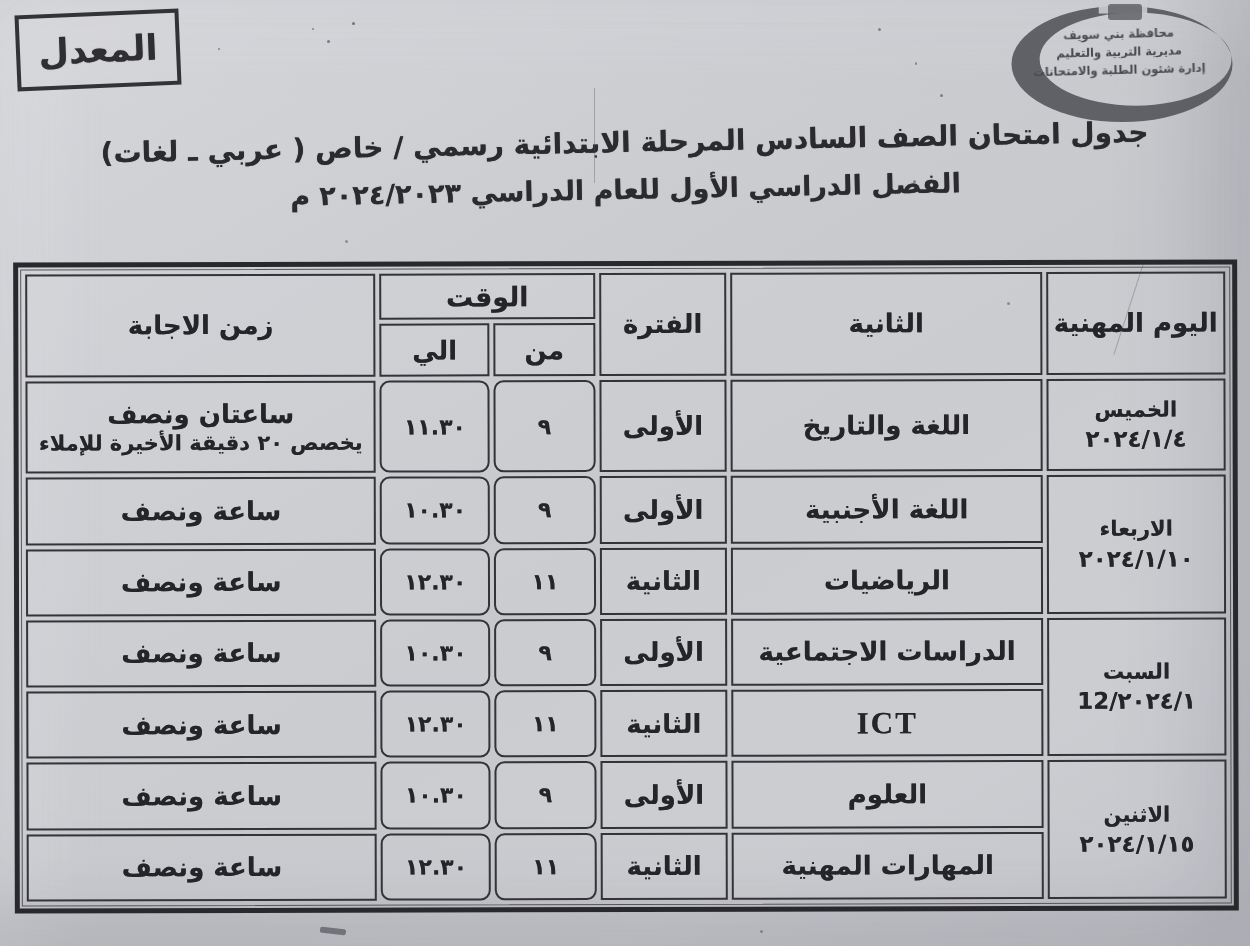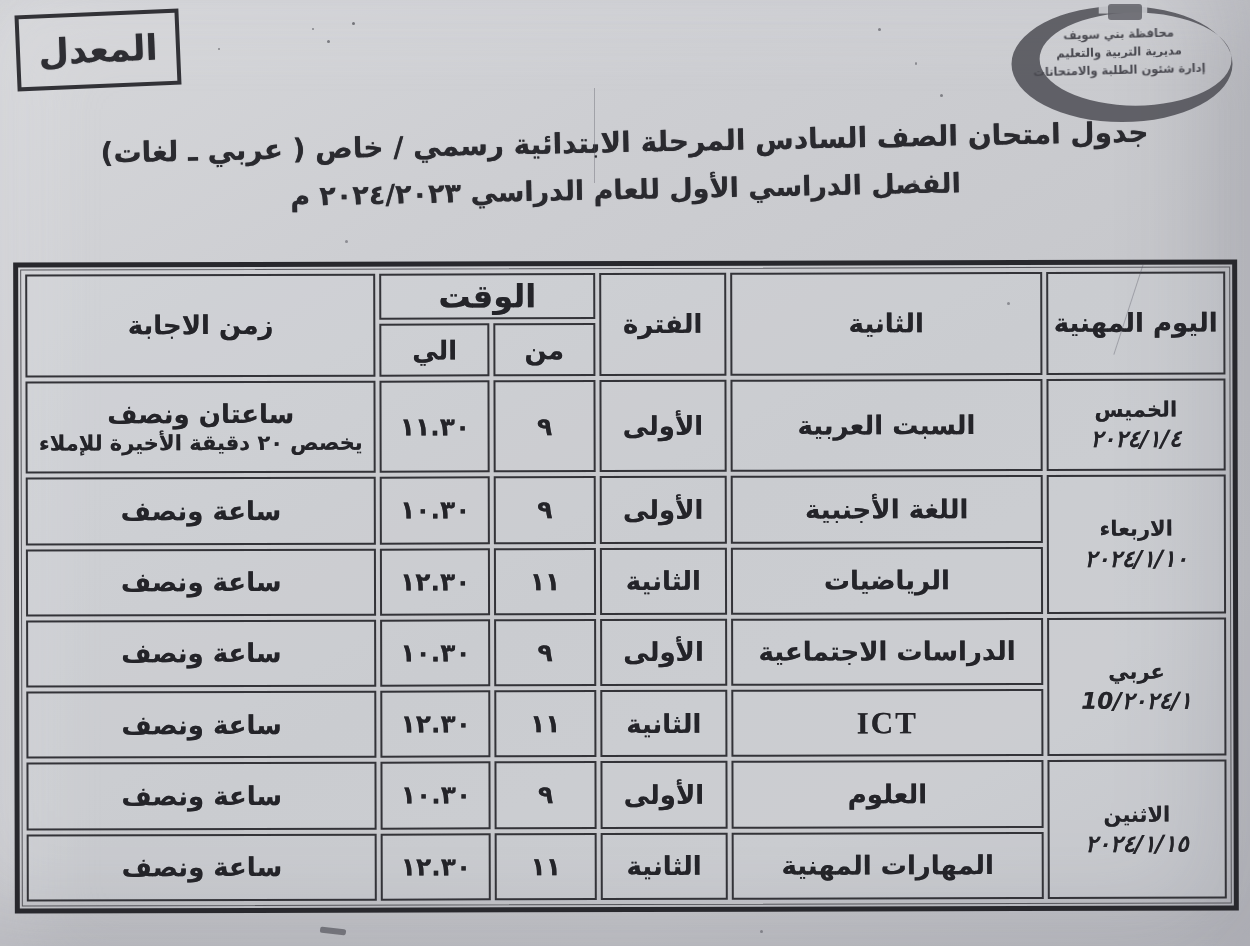--- a/index.html
+++ b/index.html
@@ -61,27 +61,27 @@
     border:2.5px solid #333338;text-align:center;vertical-align:middle;
     padding:1px 4px;color:#242429;font-weight:bold;
     text-shadow:0 0 .6px rgba(36,36,41,.6);
     background:rgba(216,217,221,.22);
     overflow:hidden;
   }
   tr.hr1{height:44px;} tr.hr2{height:50px;}
   tr.row-big{height:88px;}
   tr.row-std{height:64px;}
   th{font-size:26px;}
-  .th-time{font-size:32px;}
+  .th-time{font-size:27px;}
   .day-name{font-size:21px;line-height:1.45;}
-  .day-date{font-size:23px;line-height:1.3;font-style:italic;}
+  .day-date{font-size:23px;line-height:1.3;}
   td.subj{font-size:26px;}
   td.subj.latin{font-family:"Liberation Serif",serif;font-size:31px;letter-spacing:2px;}
   td.per{font-size:26px;}
-  td.num{font-size:25px;}
+  td.num{font-size:22px;border-radius:10px;}
   td.dur{font-size:26px;}
   td.dur .note{font-size:21px;margin-top:2px;}
 
   
   .speck{position:absolute;border-radius:50%;background:#4c4c53;}
   .crease{position:absolute;background:rgba(80,80,92,.35);}
   .mark{position:absolute;background:rgba(58,58,66,.55);border-radius:2px;}
 </style>
 </head>
 <body>
@@ -133,21 +133,21 @@
           <tr class="hr2">
             <th>من</th>
             <th>الي</th>
           </tr>
 
           <tr class="row-big">
             <td>
               <div class="day-name">الخميس</div>
               <div class="day-date">٢٠٢٤/١/٤</div>
             </td>
-            <td class="subj">السبت العربية</td>
+            <td class="subj">اللغة والتاريخ</td>
             <td class="per">الأولى</td>
             <td class="num">٩</td>
             <td class="num">١١.٣٠</td>
             <td class="dur">
               <div>ساعتان ونصف</div>
               <div class="note">يخصص ٢٠ دقيقة الأخيرة للإملاء</div>
             </td>
           </tr>
 
           <tr class="row-std">
@@ -164,22 +164,22 @@
           <tr class="row-std">
             <td class="subj">الرياضيات</td>
             <td class="per">الثانية</td>
             <td class="num">١١</td>
             <td class="num">١٢.٣٠</td>
             <td class="dur">ساعة ونصف</td>
           </tr>
 
           <tr class="row-std">
             <td rowspan="2">
-              <div class="day-name">عربي</div>
-              <div class="day-date">٢٠٢٤/١/10</div>
+              <div class="day-name">السبت</div>
+              <div class="day-date">٢٠٢٤/١/12</div>
             </td>
             <td class="subj">الدراسات الاجتماعية</td>
             <td class="per">الأولى</td>
             <td class="num">٩</td>
             <td class="num">١٠.٣٠</td>
             <td class="dur">ساعة ونصف</td>
           </tr>
           <tr class="row-std">
             <td class="subj latin">ICT</td>
             <td class="per">الثانية</td>

